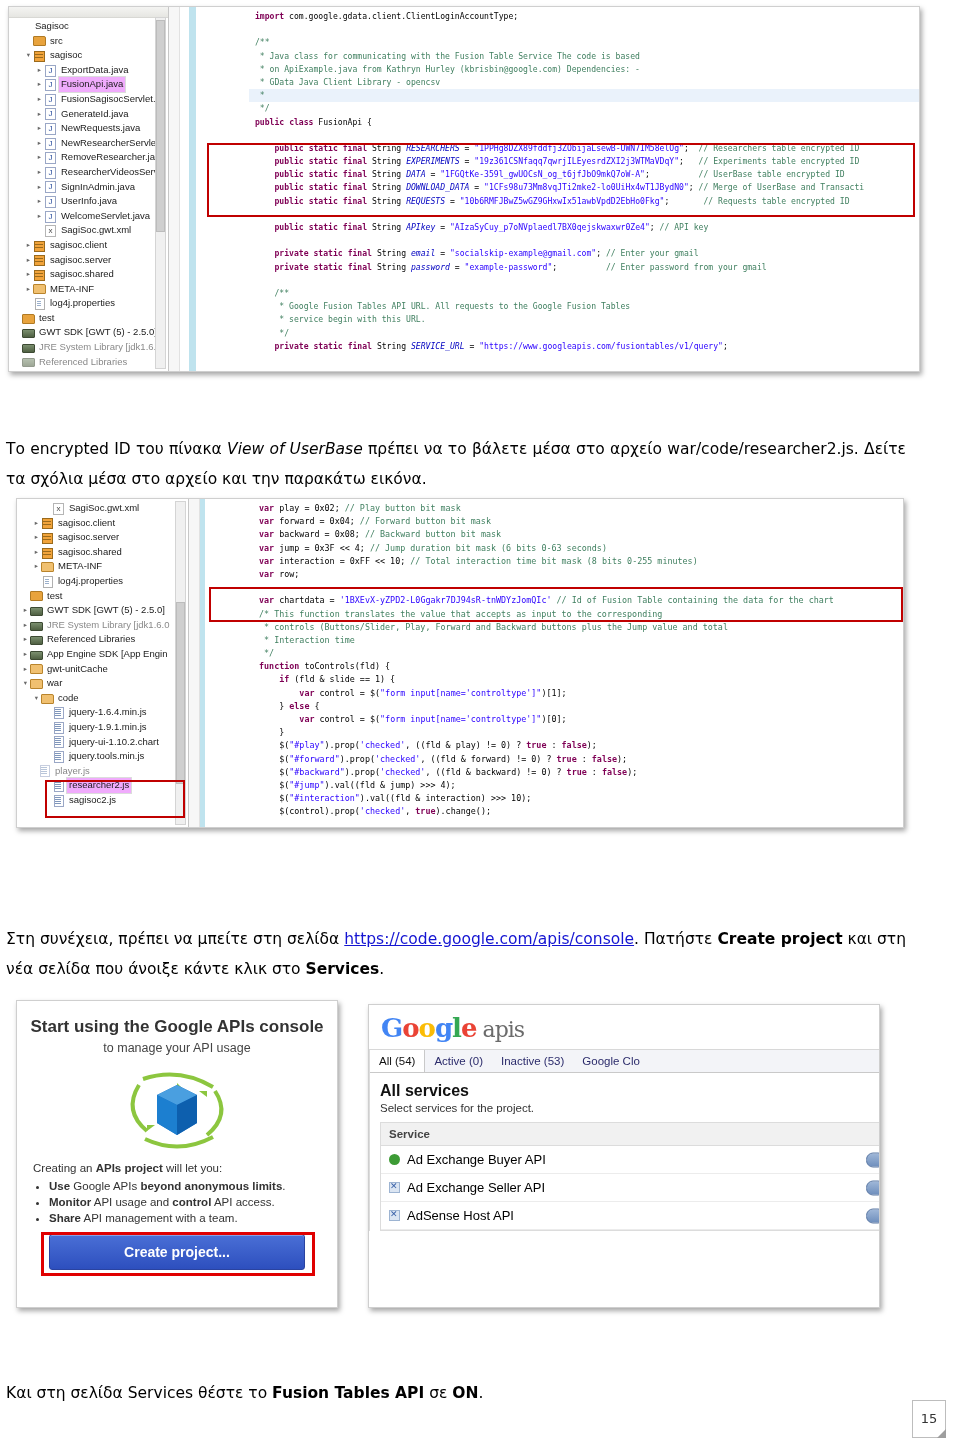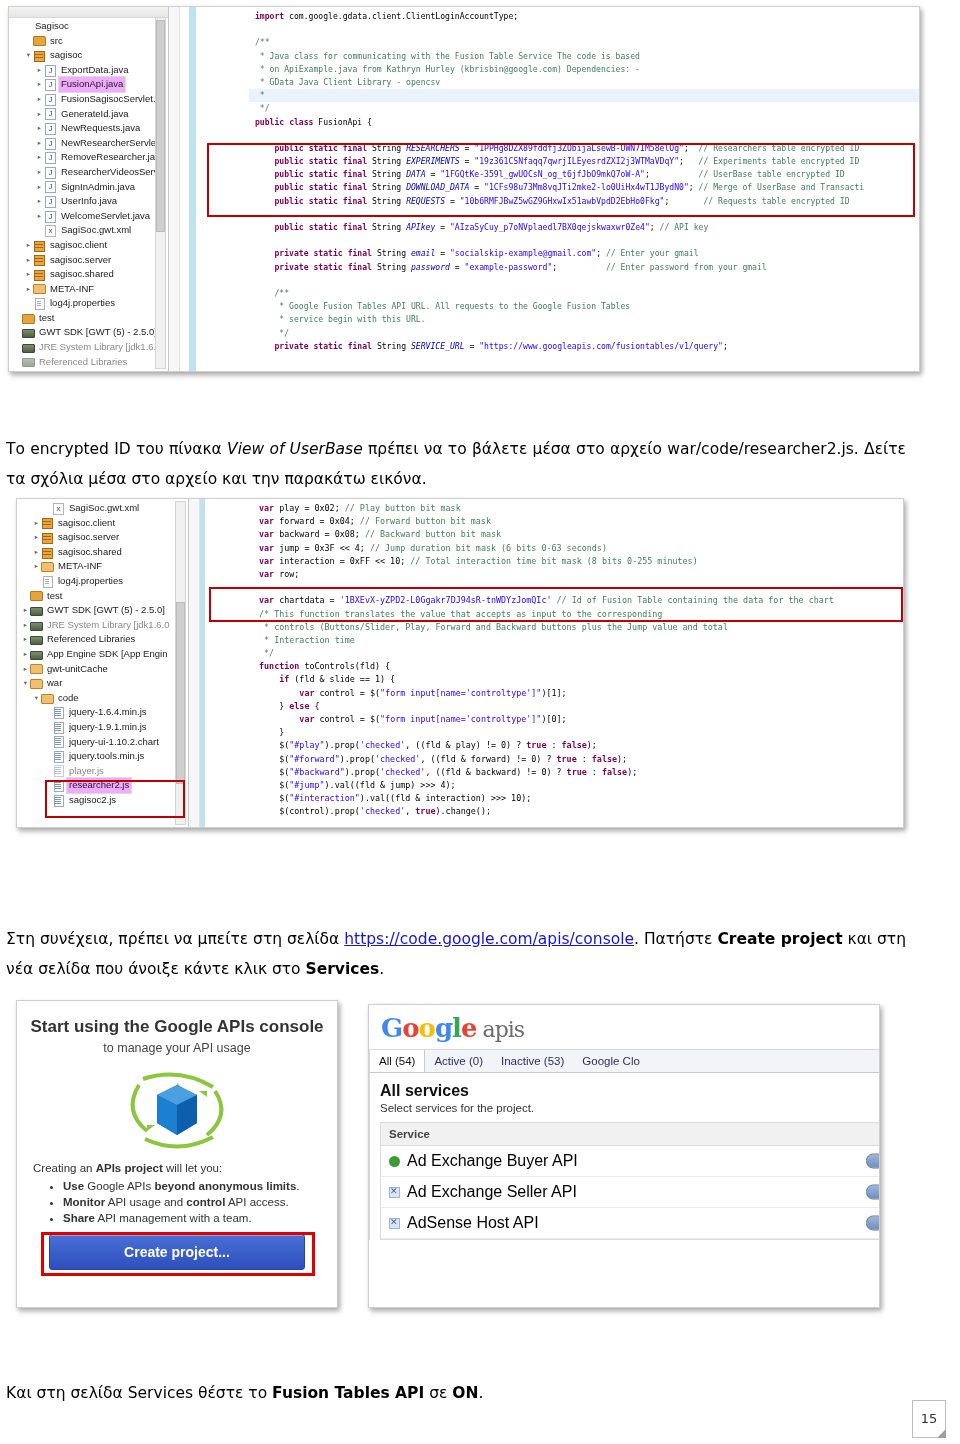--- a/index.html
+++ b/index.html
@@ -269,21 +269,21 @@
   }
   .gapi-bullets {
     text-align:left;
     margin: 2px 14px 0 16px;
     font-size:11.5px;
     color:#333;
     line-height:15px;
   }
   .gapi-bullets .lead { margin-bottom:3px; }
   .gapi-bullets ul { margin:0; padding-left:16px; }
-  .gapi-bullets li { margin:1px 14px; }
+  .gapi-bullets li { margin:1px 0; }
   .create-btn {
     display:block;
     margin: 8px 16px 0 16px;
     background: linear-gradient(#4a6fd6,#2d4fbe);
     border:1px solid #2a43a0;
     border-radius:3px;
     color:#fff;
     font-weight:bold;
     font-size:14px;
     text-align:center;
@@ -334,21 +334,21 @@
     font-size:11.5px;
     padding:5px 9px;
     color:#2b2b6b;
     white-space:nowrap;
   }
   .g-tabs span.active { background:#ffffff; border-right:1px solid #c9c9c9; color:#111;}
   .g-h1 { font-size:16px; font-weight:bold; margin:9px 0 2px 10px; color:#111; }
   .g-h2 { font-size:11.5px; margin:0 0 8px 10px; color:#333; }
   .g-table { margin-left:10px; border:1px solid #dcdcdc; border-right:none; }
   .g-th { background:#f1f1f1; font-size:11.5px; font-weight:bold; padding:5px 8px; color:#444; border-bottom:1px solid #dcdcdc;}
-  .g-tr { display:flex; align-items:center; font-size:16px; padding:6px 8px; border-bottom:1px solid #ececec; position:relative;}
+  .g-tr { display:flex; align-items:center; font-size:13px; padding:6px 8px; border-bottom:1px solid #ececec; position:relative;}
   .svc-ico { width:11px; height:11px; margin-right:7px; flex:none; position:relative;}
   .svc-ico.green::before{ content:""; position:absolute; inset:0; border-radius:50%; background:#3d9b35;}
   .svc-ico.blue::before{ content:""; position:absolute; inset:0; background:#dbe5f2; border:1px solid #9db4d2;}
   .svc-ico.blue::after{ content:"\2715"; position:absolute; left:1px; top:-1px; font-size:9px; color:#3a62a8;}
   .toggle-pill {
     position:absolute; right:-6px; top:50%; transform:translateY(-50%);
     width:17px; height:13px; border-radius:7px;
     background: linear-gradient(#9fb7d8,#6f8fbd);
     border:1px solid #5b78a4;
   }
@@ -605,21 +605,21 @@
         <div class="trow" style="padding-left: 26px;">
           <span class="arrow"></span>
           <span class="ico ico-jsf"></span>
           <span class="tlabel">jquery-ui-1.10.2.chart</span>
         </div>
         <div class="trow" style="padding-left: 26px;">
           <span class="arrow"></span>
           <span class="ico ico-jsf"></span>
           <span class="tlabel">jquery.tools.min.js</span>
         </div>
-        <div class="trow" style="opacity: 0.55; padding-left: 26px;">
+        <div class="trow" style="opacity: 0.55; padding-left: 12px;">
           <span class="arrow"></span>
           <span class="ico ico-jsf"></span>
           <span class="tlabel">player.js</span>
         </div>
         <div class="trow sel" style="padding-left: 26px; text-align: right;">
           <span class="arrow"></span>
           <span class="ico ico-jsf"></span>
           <span class="tlabel">researcher2.js</span>
         </div>
         <div class="trow" style="padding-left: 26px;">

